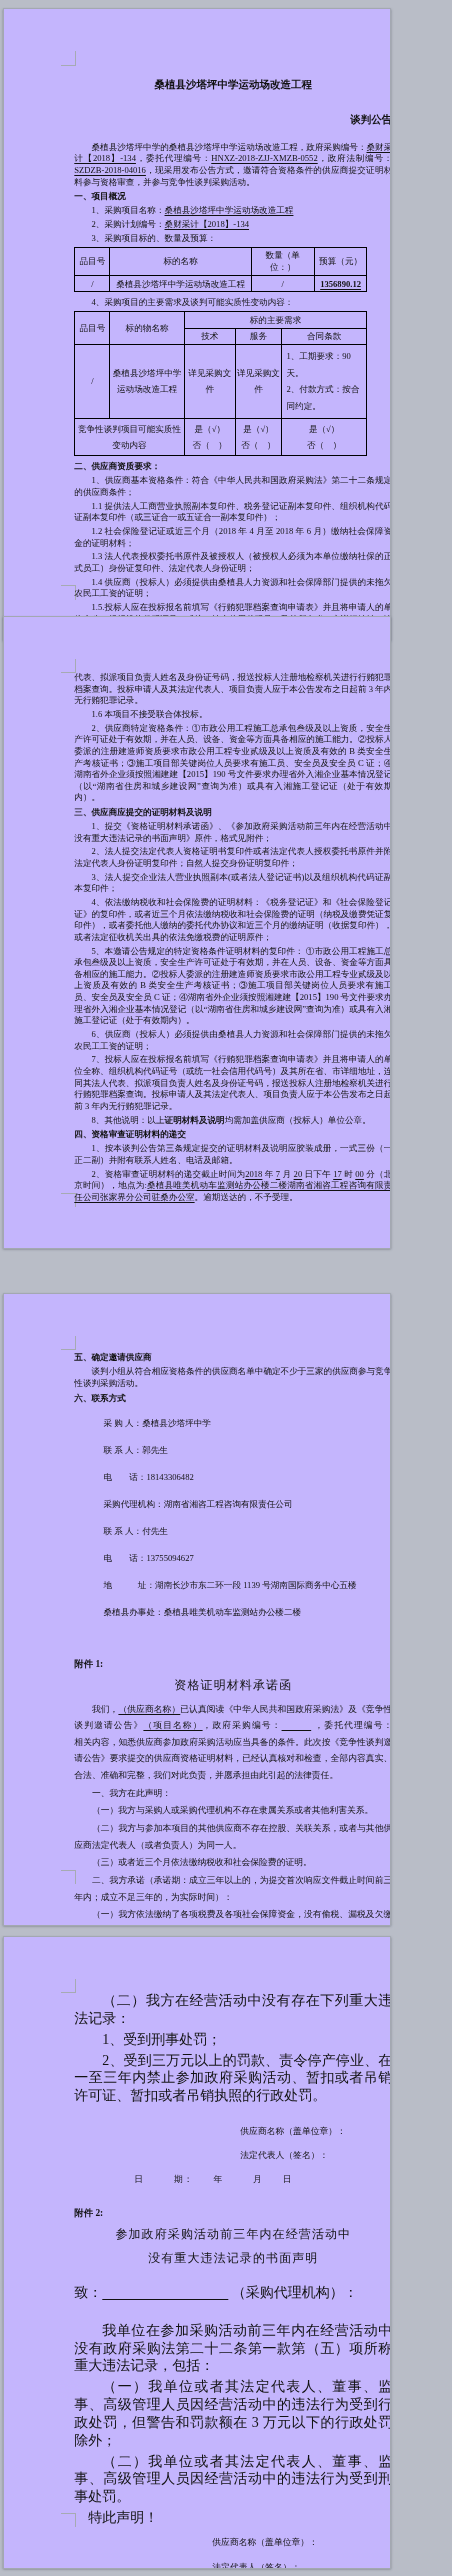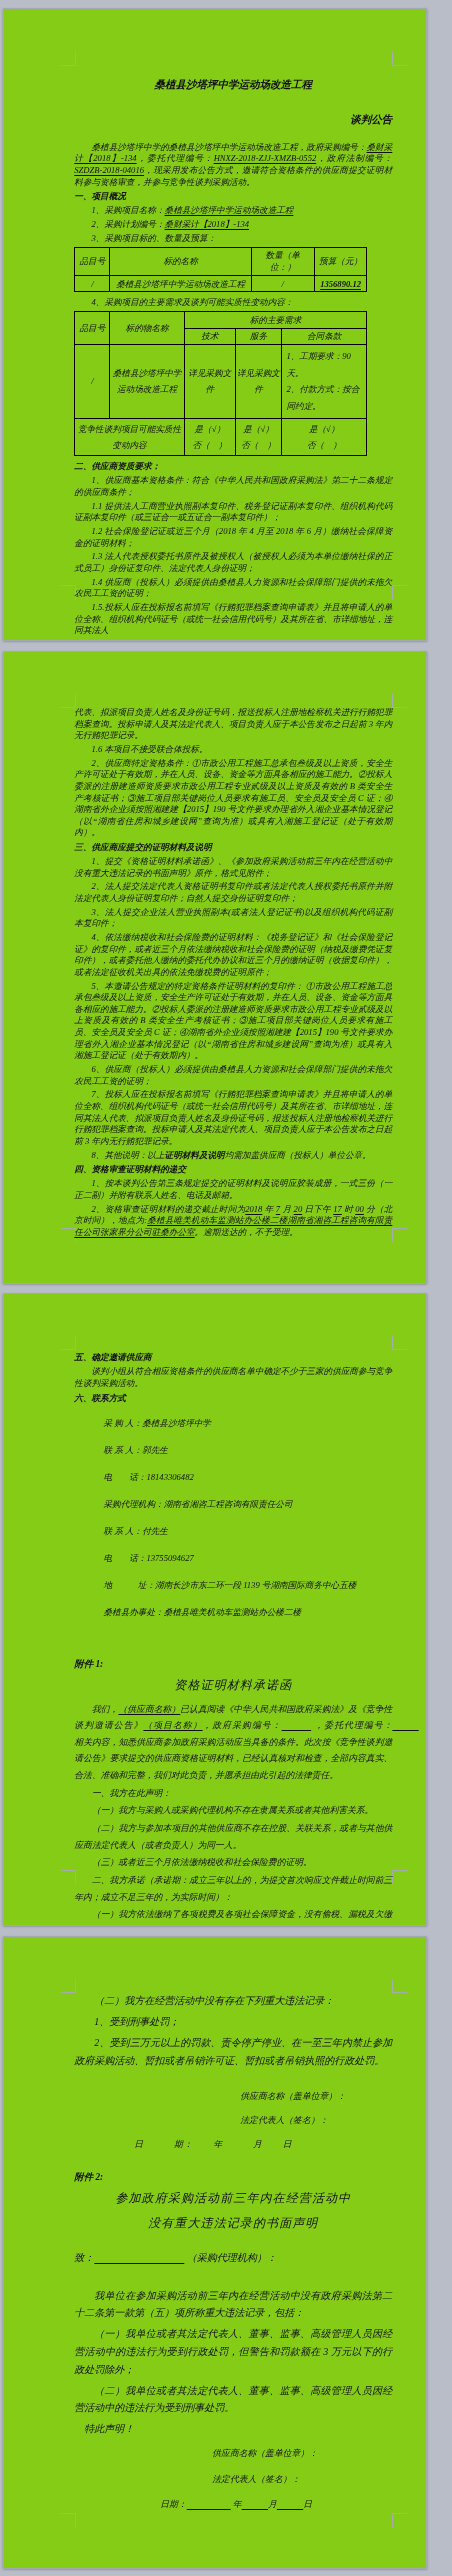--- a/index.html
+++ b/index.html
@@ -3,27 +3,26 @@
 <meta charset="utf-8">
 <style>
   html,body{margin:0;padding:0;}
   body{
     width:453px;height:2576px;position:relative;
     background:#b9bdc7;
     font-family:"Liberation Serif","DejaVu Serif",serif;
     color:#121212;
   }
   .page{
-    position:absolute;left:3.3px;width:424px;height:633px;
-    background:#84cc16;border:0.6px solid #a3a8b1;box-sizing:border-box;
+    position:absolute;left:3.3px;width:388px;height:633px;
+    background:#c4b5fd;border:0.6px solid #a3a8b1;box-sizing:border-box;
     box-shadow:0 1.1px 2.2px rgba(70,75,88,.55);
     overflow:hidden;
-    font-style:italic;
   }
-  #page-1{top:8.3px;} #page-2{top:651px;padding-left:27px;} #page-3{top:1293px;} #page-4{top:1936px;}
+  #page-1{top:8.3px;} #page-2{top:616px;padding-left:27px;} #page-3{top:1293px;} #page-4{top:1936px;}
   .content{position:absolute;left:70px;top:55px;width:318px;}
   
   .mark{position:absolute;width:13.3px;height:13.3px;border:0 solid #a6aab2;}
   .m-tl{left:57px;top:42px;border-right-width:0.6px;border-bottom-width:0.6px;}
   .m-tr{left:388px;top:42px;border-left-width:0.6px;border-bottom-width:0.6px;}
   .m-bl{left:57px;top:576px;border-right-width:0.6px;border-top-width:0.6px;}
   .m-br{left:388px;top:576px;border-left-width:0.6px;border-top-width:0.6px;}
   
   p{margin:0 0 2.2px;font-size:8.6px;line-height:11.6px;text-align:justify;text-indent:2em;white-space:pre-wrap;}
   .noind{text-indent:0;}
@@ -40,21 +39,21 @@
   .tall{line-height:16.6px;}
   .contract-cell{text-align:left;padding:3.3px 4.4px;line-height:16.6px;}
   .budget{font-weight:bold;}
   
   .contact{line-height:15px;margin:12px;}
   .attach-label{font-weight:bold;font-size:9.4px;text-indent:0;margin:39px 0 6.6px;}
   .attach-label-4{font-weight:bold;font-size:9.4px;text-indent:0;margin:16.6px 0 4.4px;}
   .attach-title{font-size:12px;text-indent:0;text-align:center;letter-spacing:1.1px;margin:6.6px 0 5.5px;line-height:17.7px;}
   .a1p{font-size:8.8px;line-height:16.6px;margin:0 0 1.1px;}
   
-  .a2p{font-size:10px;line-height:17.7px;margin:0 0 3.3px;}
+  .a2p{font-size:14px;line-height:17.7px;margin:0 0 3.3px;}
   .sig-line{text-indent:0;font-size:8.8px;line-height:24px;margin:0;}
   .sig1{margin-left:166px;}
   .sig1-date{margin-left:60px;letter-spacing:1.1px;}
   .sig2{margin-left:138px;line-height:25.4px;}
   .sig2-date{margin-left:86px;line-height:25.4px;}
   .decl{text-indent:1em;}
   .gap30{height:16.6px;} .gap20{height:11px;}
 </style>
 </head>
 <body>

